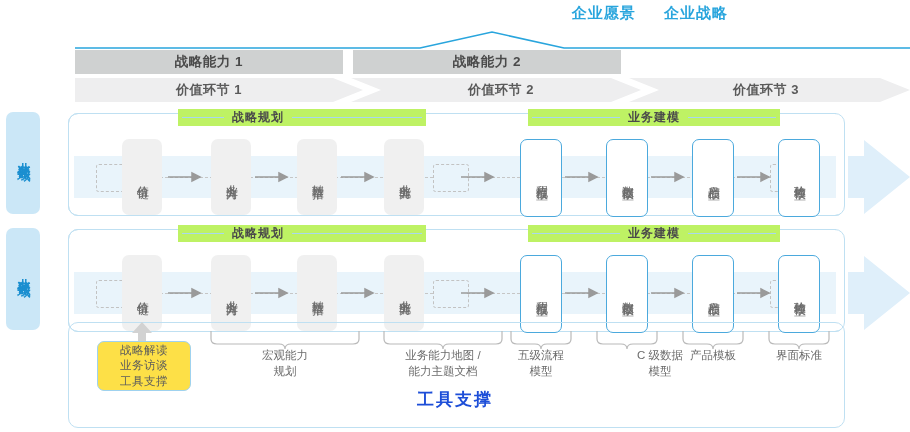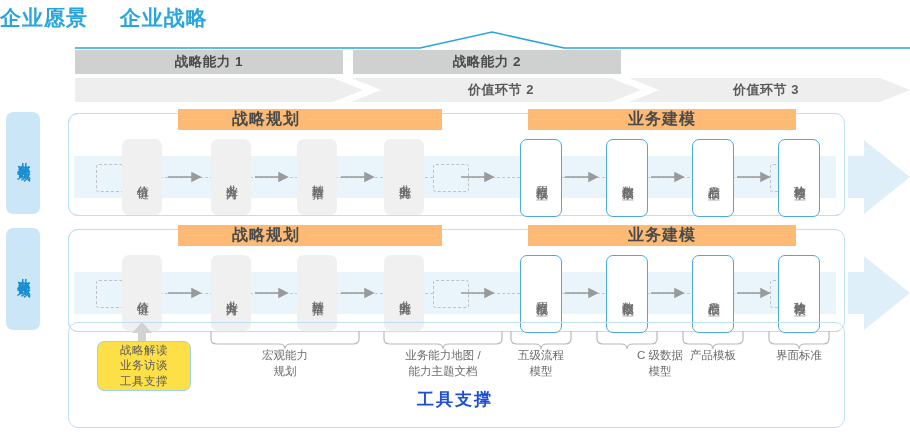--- a/index.html
+++ b/index.html
@@ -8,22 +8,22 @@
     background:#ffffff;
     font-family:"Liberation Sans","DejaVu Sans",sans-serif;
     overflow:hidden;
     position:relative;
   }
   #stage{position:relative;width:910px;height:432px;}
 
   
   .vision-title{
     position:absolute;top:4px;left:0;width:728px;
-    text-align:left;
-    font-size:21px;font-weight:bold;color:#29a5dd;
+    text-align:right;
+    font-size:15px;font-weight:bold;color:#29a5dd;
     letter-spacing:1px;
   }
   .vision-title span{display:inline-block;}
   .vision-gap{width:18px;}
 
   
   .vision-connector{position:absolute;left:75px;top:30px;width:835px;height:22px;}
 
   
   .cap-row{position:absolute;top:50px;left:75px;width:835px;height:24px;}
@@ -58,22 +58,22 @@
   
   .domain-row{
     position:absolute;left:68px;width:775px;
     border:1px solid #bfe0f2;border-radius:10px;
     background:#ffffff;
   }
 
   
   .sec-head{
     position:absolute;display:flex;align-items:center;gap:8px;
-    font-size:16px;font-weight:bold;color:#4a4a4a;letter-spacing:1px;
-    background:#fdba74;padding:0 4px;
+    font-size:12px;font-weight:bold;color:#4a4a4a;letter-spacing:1px;
+    background:#bef264;padding:0 4px;
   }
   .sec-line{height:1px;background:#a8d8ef;display:block;}
 
   
   .node{
     position:absolute;width:40px;height:76px;
     border-radius:7px;
     display:flex;align-items:center;justify-content:center;
     font-size:12px;line-height:1.15;color:#6b6b6b;
     letter-spacing:1px;
@@ -142,20 +142,23 @@
         <span>战略能力 2</span>
       </div>
   </div>
 
   <div class="vc-row">
     <svg style="position:absolute;inset:0;" viewBox="0 0 835 24" preserveAspectRatio="none">
       <path d="M0,0 L805,0 L835,12 L805,24 L0,24 Z" fill="#eeeeef"></path>
       <path d="M258,0 L288,12 L258,24 L276,24 L306,12 L276,0 Z" fill="#ffffff"></path>
       <path d="M536,0 L566,12 L536,24 L554,24 L584,12 L554,0 Z" fill="#ffffff"></path>
     </svg>
+    <div class="vc-label" style="left:0px;width:268px;">
+        <span>价值环节 1</span>
+      </div>
     <div class="vc-label" style="left:292px;width:268px;">
         <span>价值环节 2</span>
       </div>
     <div class="vc-label" style="left:566px;width:250px;">
         <span>价值环节 3</span>
       </div>
   </div>
 
   <div class="domain-tab" style="top:112px;height:102px;">
     <span class="vtext">业务领域 1</span>

